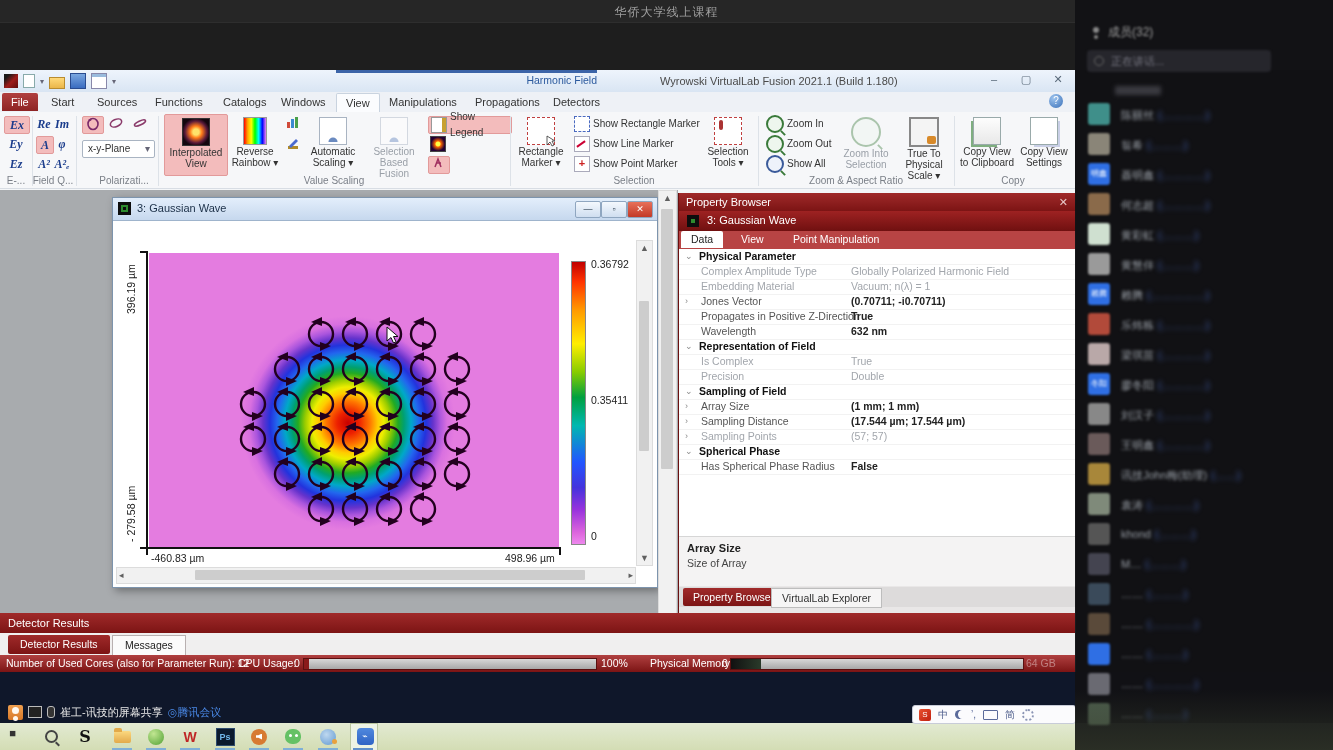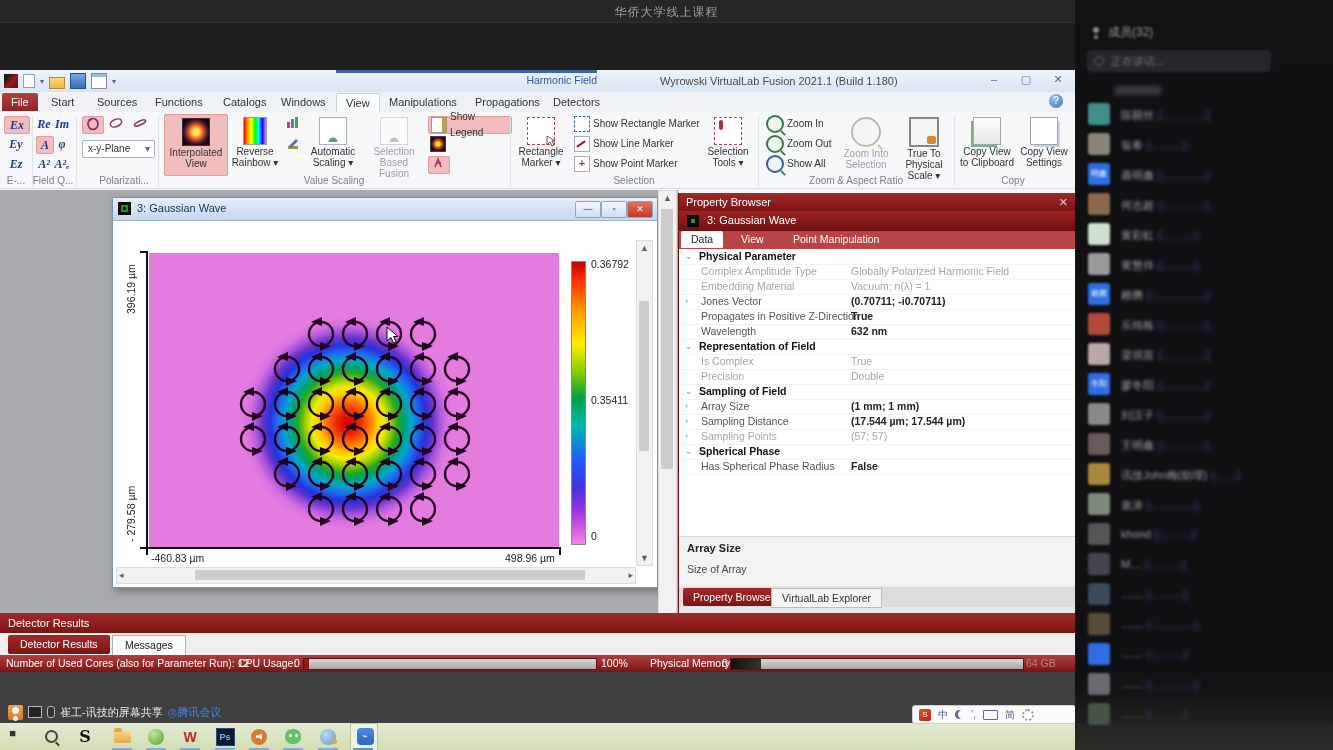--- a/index.html
+++ b/index.html
@@ -103,36 +103,36 @@
   .ptab.active{background:#fff;color:#222;border-radius:2px 2px 0 0;}
   .prop-body{position:absolute;left:0;top:56px;width:100%;height:287px;background:#fff;border-bottom:1px solid #cfcfcf;}
   .prow{position:absolute;left:0;width:100%;height:15px;line-height:15px;font-size:10.5px;border-bottom:1px solid #f2f2f2;}
   .prow .chev{position:absolute;left:6px;width:12px;color:#8a8a8a;font-size:9px;}
   .prow .lab{position:absolute;left:22px;color:#555;}
   .prow .val{position:absolute;left:172px;color:#222;font-weight:bold;}
   .prow.cat .lab{color:#111;font-weight:bold;left:20px;}
   .prow.g .lab,.prow.g .val{color:#a2a6ac;font-weight:normal;}
   .prop-desc{position:absolute;left:0;top:343px;width:100%;height:50px;background:#f4f3f3;border-top:1px solid #d6d6d6;padding:5px 8px;box-sizing:border-box;}
   .prop-desc .t{font-weight:bold;font-size:11px;color:#222;}
-  .prop-desc .d{font-size:10.5px;color:#444;margin-top:9px;}
+  .prop-desc .d{font-size:10.5px;color:#444;margin-top:3px;}
   .prop-bottom{position:absolute;left:0;top:394px;width:100%;height:20px;background:#dddbdb;}
   .pbtab{position:absolute;top:1px;height:18px;line-height:18px;padding:0 10px;font-size:10.5px;}
   .pbtab.active{background:linear-gradient(#a02a2a,#7c1414);color:#fff;border-radius:2px;}
   .pbtab.idle{background:#f6f5f5;color:#333;border:1px solid #bdbdbd;}
   
   .det-head{position:absolute;left:0;top:543px;width:1075px;height:20px;line-height:20px;padding-left:8px;box-sizing:border-box;font-size:11px;}
   .det-tabs{position:absolute;left:0;top:563px;width:1075px;height:22px;background:#f0efef;border-bottom:1px solid #d0caca;}
   .dettab{position:absolute;top:2px;height:19px;line-height:19px;padding:0 12px;font-size:10.5px;}
   .dettab.active{background:linear-gradient(#a02a2a,#7c1414);color:#fff;border-radius:2px;}
   .dettab.idle{background:#fbfbfb;color:#222;border:1px solid #b8b0b0;}
   .statusbar{position:absolute;left:0;top:585px;width:1075px;height:17px;background:linear-gradient(#b04040,#7c1414);color:#fff;font-size:10.5px;line-height:17px;}
   .sbar{position:absolute;top:3px;height:10px;background:linear-gradient(#d8d8d8,#a8a8a8);border:1px solid #5a1010;}
   .sbar .fill{position:absolute;left:0;top:0;height:100%;}
   
-  .bottom-dark{left:0;top:672px;width:1333px;height:51px;background:#404040;}
+  .bottom-dark{left:0;top:672px;width:1333px;height:51px;background:#0f172a;}
   .share-bar{position:absolute;left:8px;top:31px;height:18px;display:flex;align-items:center;gap:5px;color:#e8e8e8;font-size:11px;}
   .share-person{width:15px;height:15px;background:linear-gradient(#f0a050,#d87828);border-radius:2px;position:relative;}
   .share-person:after{content:"";position:absolute;left:4px;top:2px;width:7px;height:7px;border-radius:50%;background:#fff8f0;box-shadow:0 8px 0 -1px #fff8f0;}
   .mini-ic{width:12px;height:10px;border:1px solid #bbb;background:#222;}
   .mini-mic{width:6px;height:10px;border:1px solid #bbb;border-radius:3px;background:#333;}
   .share-link{color:#4a8ae8;}
   .taskbar{left:0;top:723px;width:1333px;height:27px;background:linear-gradient(#e3ead0,#d2deb0);filter:saturate(.9);}
   .tb-ico{position:absolute;top:3px;width:22px;height:21px;display:flex;align-items:center;justify-content:center;}
   .runline{position:absolute;top:25px;height:2px;width:20px;background:#7ab0dc;}
   .win-logo{width:14px;height:14px;background:#333;clip-path:polygon(0 0,45% 0,45% 45%,0 45%);box-shadow:8px 0 #333,0 8px #333,8px 8px #333;transform:scale(.9);}

